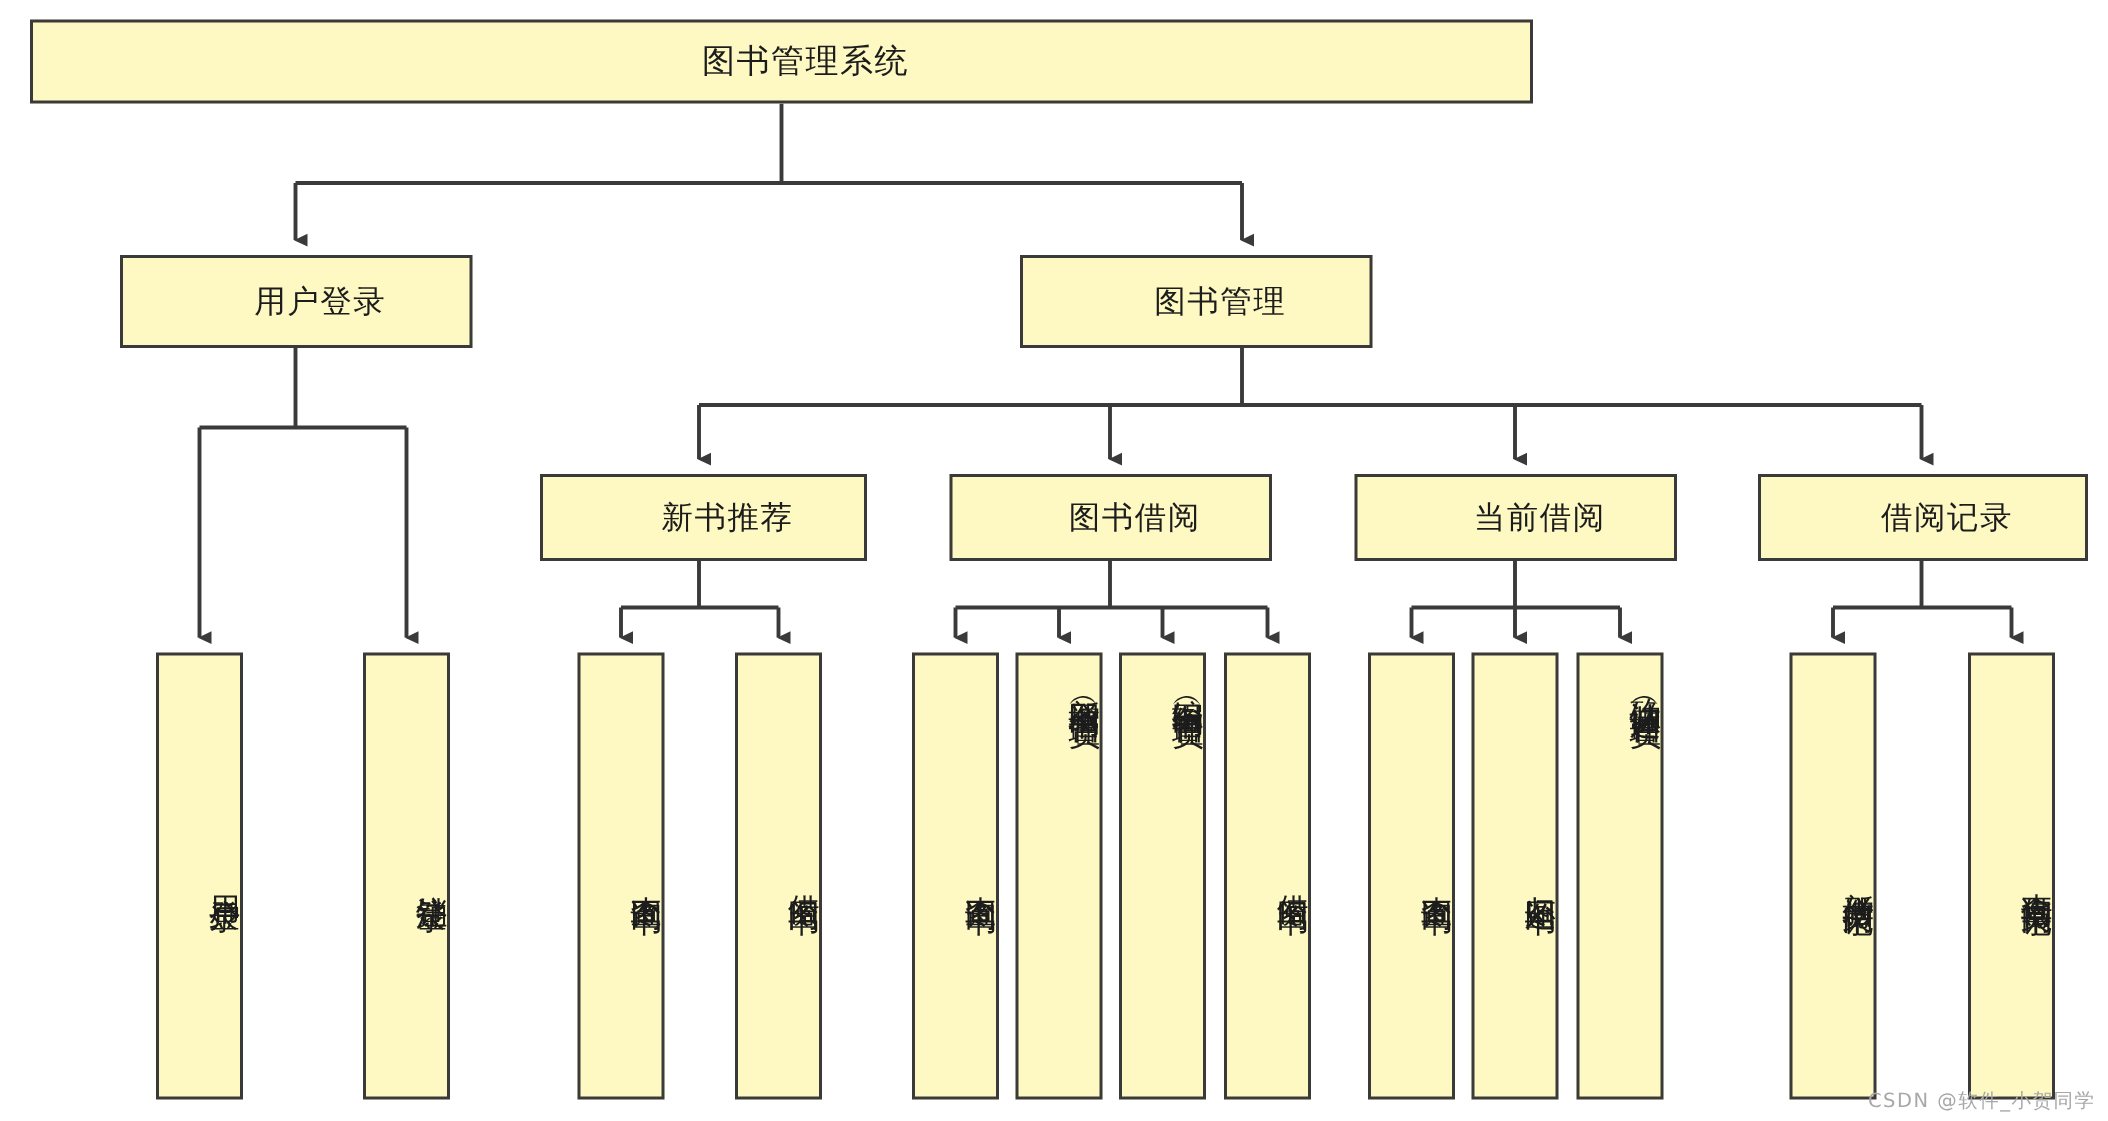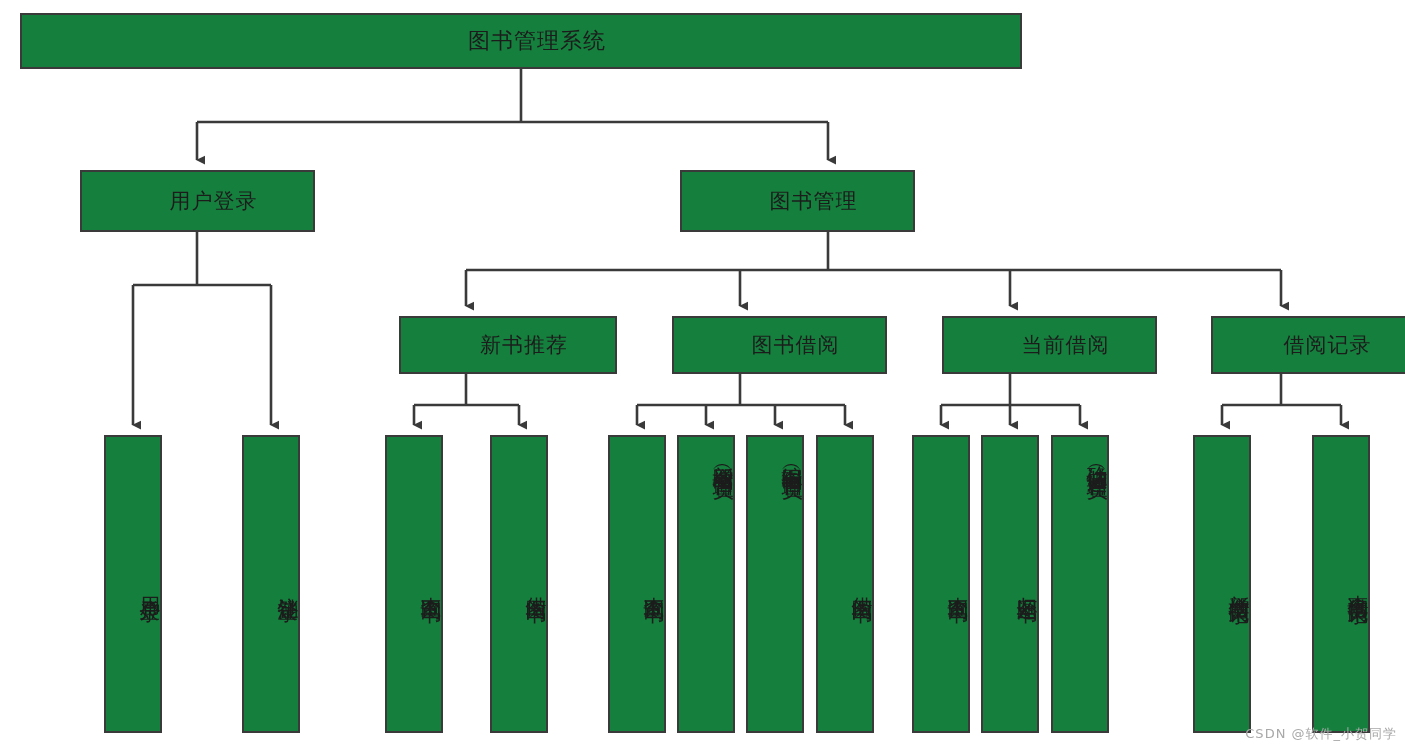--- a/index.html
+++ b/index.html
@@ -12,33 +12,33 @@
     position:relative;
   }
   #stage{position:absolute;left:0;top:0;width:1405px;height:747px;}
 
   
   #wires{position:absolute;left:0;top:0;width:1405px;height:747px;}
 
   .node{
     position:absolute;
     box-sizing:border-box;
-    background:#15803d;
+    background:#fef9c3;
     border:2.5px solid #3a3a3a;
     display:flex;
     align-items:center;
     justify-content:center;
     color:#1c1c1c;
     letter-spacing:1px;
     z-index:2;
     padding-left:32px;
   }
   .node.root{font-size:22px;}
   .node.l2{font-size:21px;}
-  .node.l3{font-size:21px;margin-left:39px;}
+  .node.l3{font-size:21px;}
 
   
   .node.leaf{
     align-items:flex-start;
     justify-content:center;
     padding-top:12px;
     font-size:21px;
   }
   .node.leaf .vtext{
     writing-mode:vertical-rl;
@@ -130,21 +130,21 @@
 
   <div class="node l3" style="left:360px;top:316px;width:218px;height:58px;">
     <span>新书推荐</span>
   </div>
   <div class="node l3" style="left:903px;top:316px;width:215px;height:58px;">
     <span>当前借阅</span>
   </div>
   <div class="node l3" style="left:633px;top:316px;width:215px;height:58px;">
     <span>图书借阅</span>
   </div>
-  <div class="node l3" style="left:1172px;top:316px;width:201px;height:58px;align-items:center;">
+  <div class="node l3" style="left:1172px;top:316px;width:220px;height:58px;align-items:center;">
     <span>借阅记录</span>
   </div>
 
   <div class="node leaf center-ish" style="left:104px;top:435px;width:58px;height:298px;">
     <span class="vtext">用户登录</span>
   </div>
   <div class="node leaf center-ish" style="left:242px;top:435px;width:58px;height:298px;">
     <span class="vtext">注销登录</span>
   </div>
 

